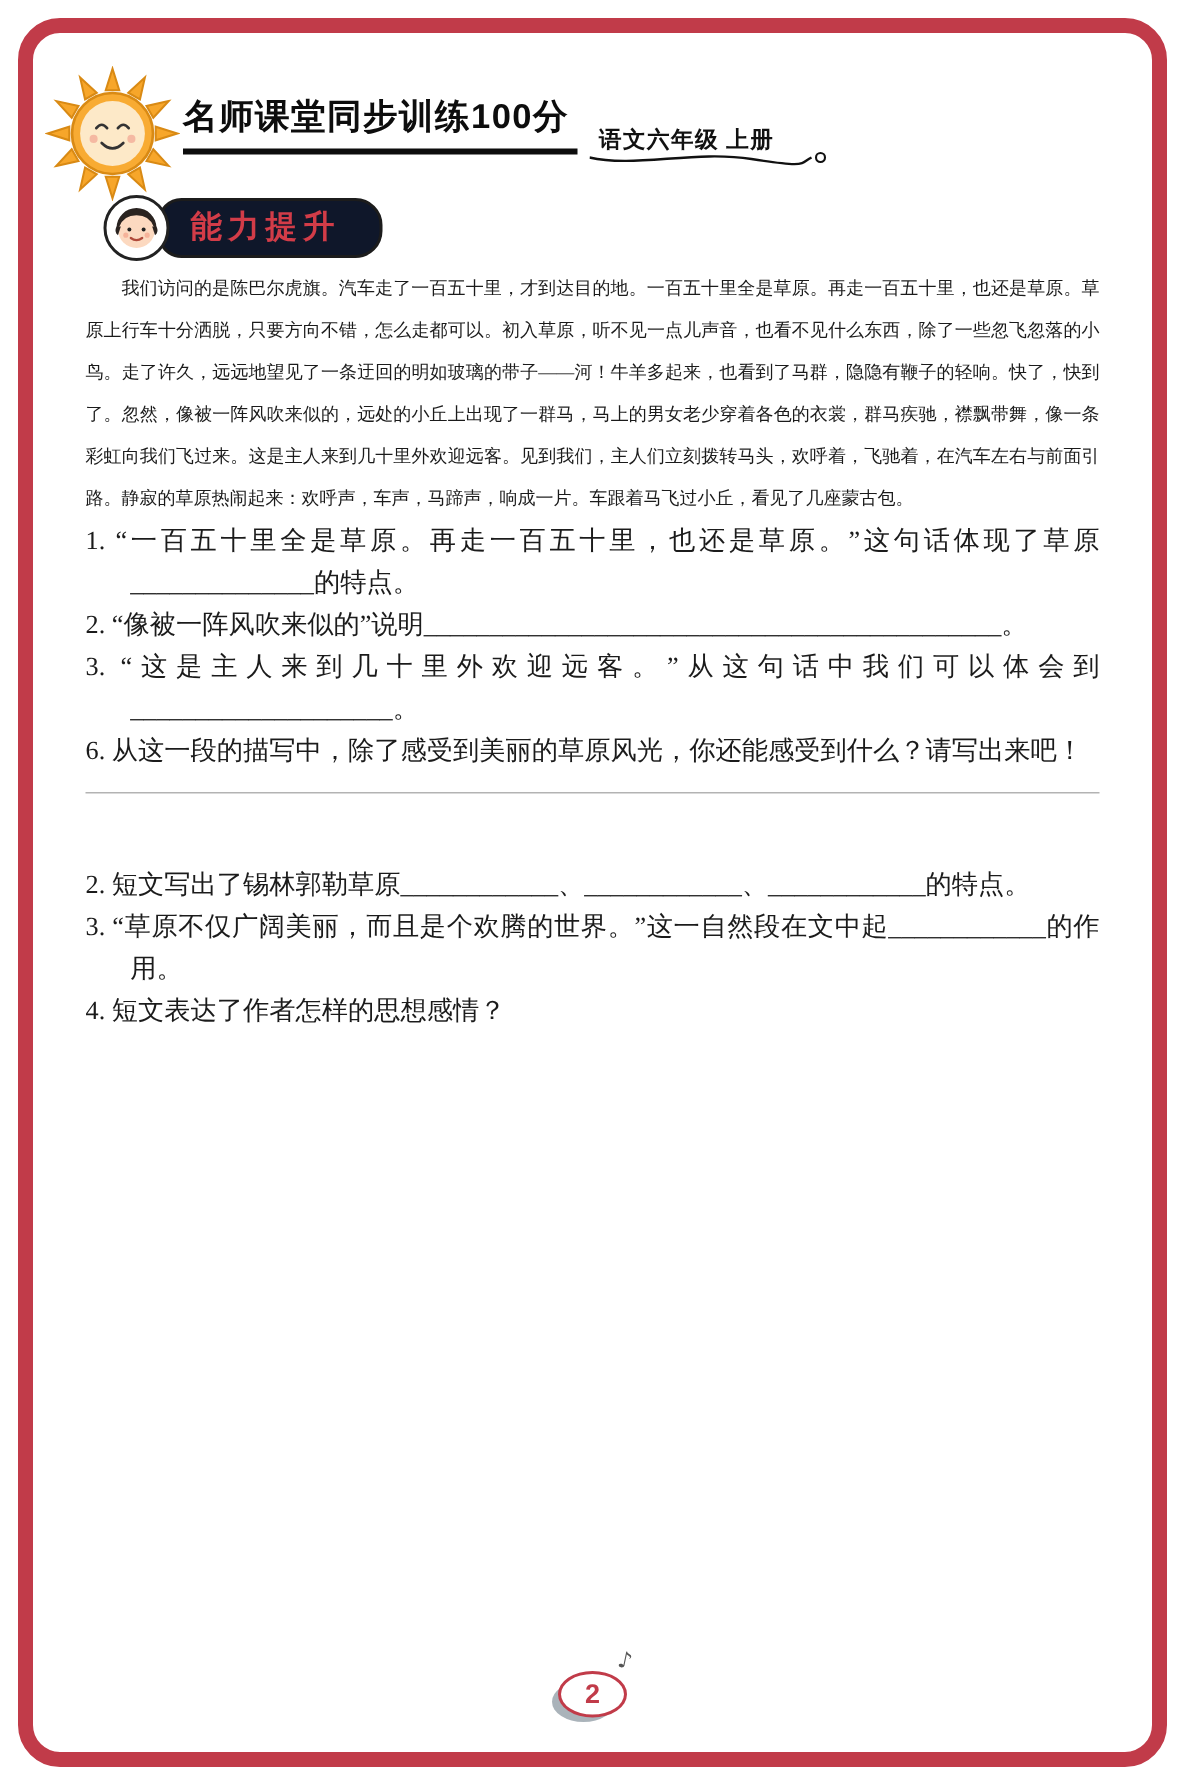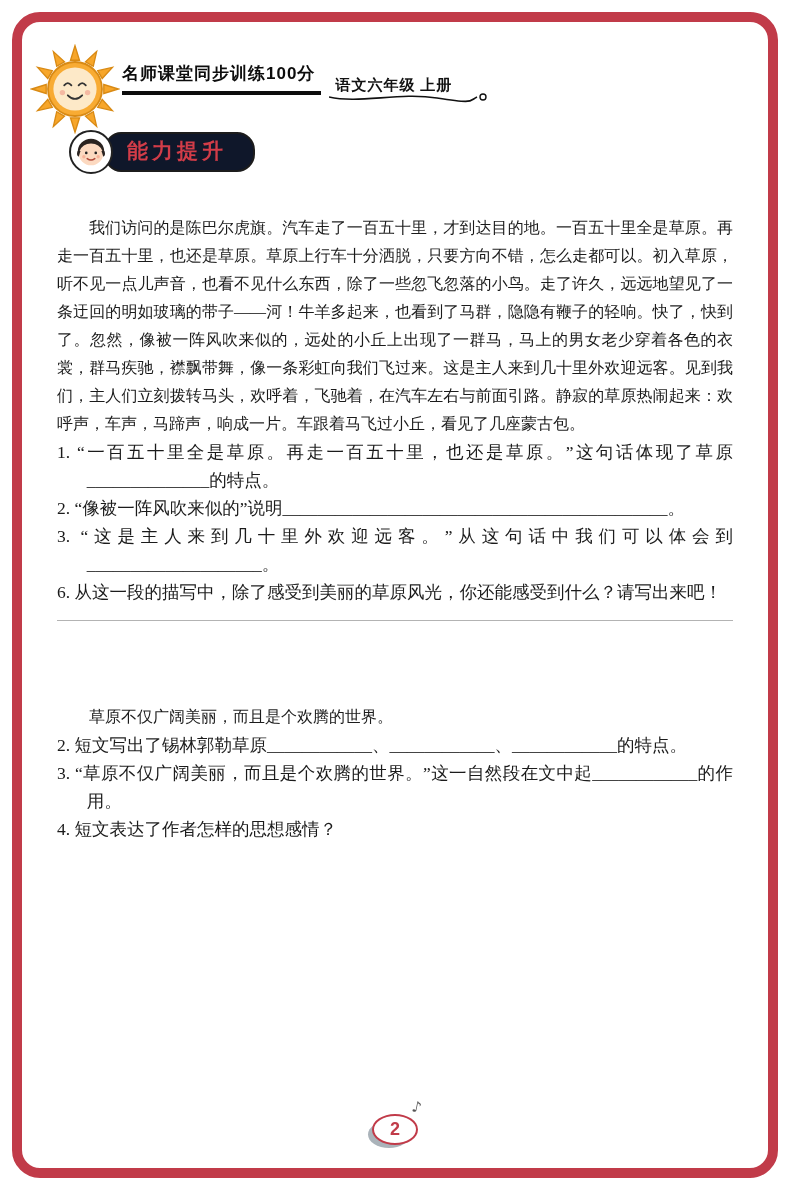--- a/index.html
+++ b/index.html
@@ -18,21 +18,21 @@
     pointer-events:none;
   }
   
   .sun {
     position:absolute; left:30px; top:44px; width:90px; height:90px; z-index:3;
   }
   .title-row { position:absolute; left:122px; top:62px; z-index:2; white-space:nowrap; }
   .main-title {
     display:inline-block;
     font-family:"Liberation Sans","DejaVu Sans",sans-serif;
-    font-size:17px; font-weight:bold; letter-spacing:1px; color:#0d0d0d;
+    font-size:23px; font-weight:bold; letter-spacing:1px; color:#0d0d0d;
     border-bottom:4px solid #0d0d0d;
     padding:0 6px 6px 0;
   }
   .subject-wrap { position:relative; display:inline-block; margin-left:14px; vertical-align:bottom; }
   .subject {
     font-family:Liberation Serif, serif;
     font-size:15px; font-weight:bold; color:#111; letter-spacing:1px;
   }
   .flourish { position:absolute; left:-6px; bottom:-12px; width:160px; height:16px; }
   
@@ -51,21 +51,21 @@
     padding:3px 26px 5px 20px;
     font-family:"Liberation Sans","DejaVu Sans",sans-serif;
     font-size:21px; font-weight:bold; letter-spacing:4px;
     color:#d23c48; background:#0f172a;
   }
   
   .heading {
     font-size:18px; font-weight:bold; line-height:28px; margin-top:8px;
   }
   .passage, .para {
-    font-size:16px; line-height:28px; text-align:justify; text-indent:2em;margin-top:36px;
+    font-size:12px; line-height:28px; text-align:justify; text-indent:2em;
   }
   .q {
     font-size:17.5px; line-height:28px; text-align:justify;
     padding-left:1.7em; text-indent:-1.7em;
   }
   .divider {
     border:none; border-top:1.5px solid #b3b3b3;
     margin:14px 0 10px 0;
   }
   .title-blank { height:36px; }
@@ -147,21 +147,20 @@
 
   <p class="passage">我们访问的是陈巴尔虎旗。汽车走了一百五十里，才到达目的地。一百五十里全是草原。再走一百五十里，也还是草原。草原上行车十分洒脱，只要方向不错，怎么走都可以。初入草原，听不见一点儿声音，也看不见什么东西，除了一些忽飞忽落的小鸟。走了许久，远远地望见了一条迂回的明如玻璃的带子——河！牛羊多起来，也看到了马群，隐隐有鞭子的轻响。快了，快到了。忽然，像被一阵风吹来似的，远处的小丘上出现了一群马，马上的男女老少穿着各色的衣裳，群马疾驰，襟飘带舞，像一条彩虹向我们飞过来。这是主人来到几十里外欢迎远客。见到我们，主人们立刻拨转马头，欢呼着，飞驰着，在汽车左右与前面引路。静寂的草原热闹起来：欢呼声，车声，马蹄声，响成一片。车跟着马飞过小丘，看见了几座蒙古包。</p>
   <p class="q">1. “一百五十里全是草原。再走一百五十里，也还是草原。”这句话体现了草原______________的特点。</p>
   <p class="q">2. “像被一阵风吹来似的”说明____________________________________________。</p>
   <p class="q">3. “这是主人来到几十里外欢迎远客。”从这句话中我们可以体会到____________________。</p>
   <p class="q">6. 从这一段的描写中，除了感受到美丽的草原风光，你还能感受到什么？请写出来吧！</p>
 
   <hr class="divider">
 
   <div class="title-blank"></div>
-  <p class="para">草原不仅广阔美丽，而且是个欢腾的世界。</p>
   <p class="q">2. 短文写出了锡林郭勒草原____________、____________、____________的特点。</p>
   <p class="q">3. “草原不仅广阔美丽，而且是个欢腾的世界。”这一自然段在文中起____________的作用。</p>
   <p class="q">4. 短文表达了作者怎样的思想感情？</p>
 
 </div>
 
 <div class="page-oval">
   <span>2</span>
   <span class="music-note">♪</span>
 </div>

